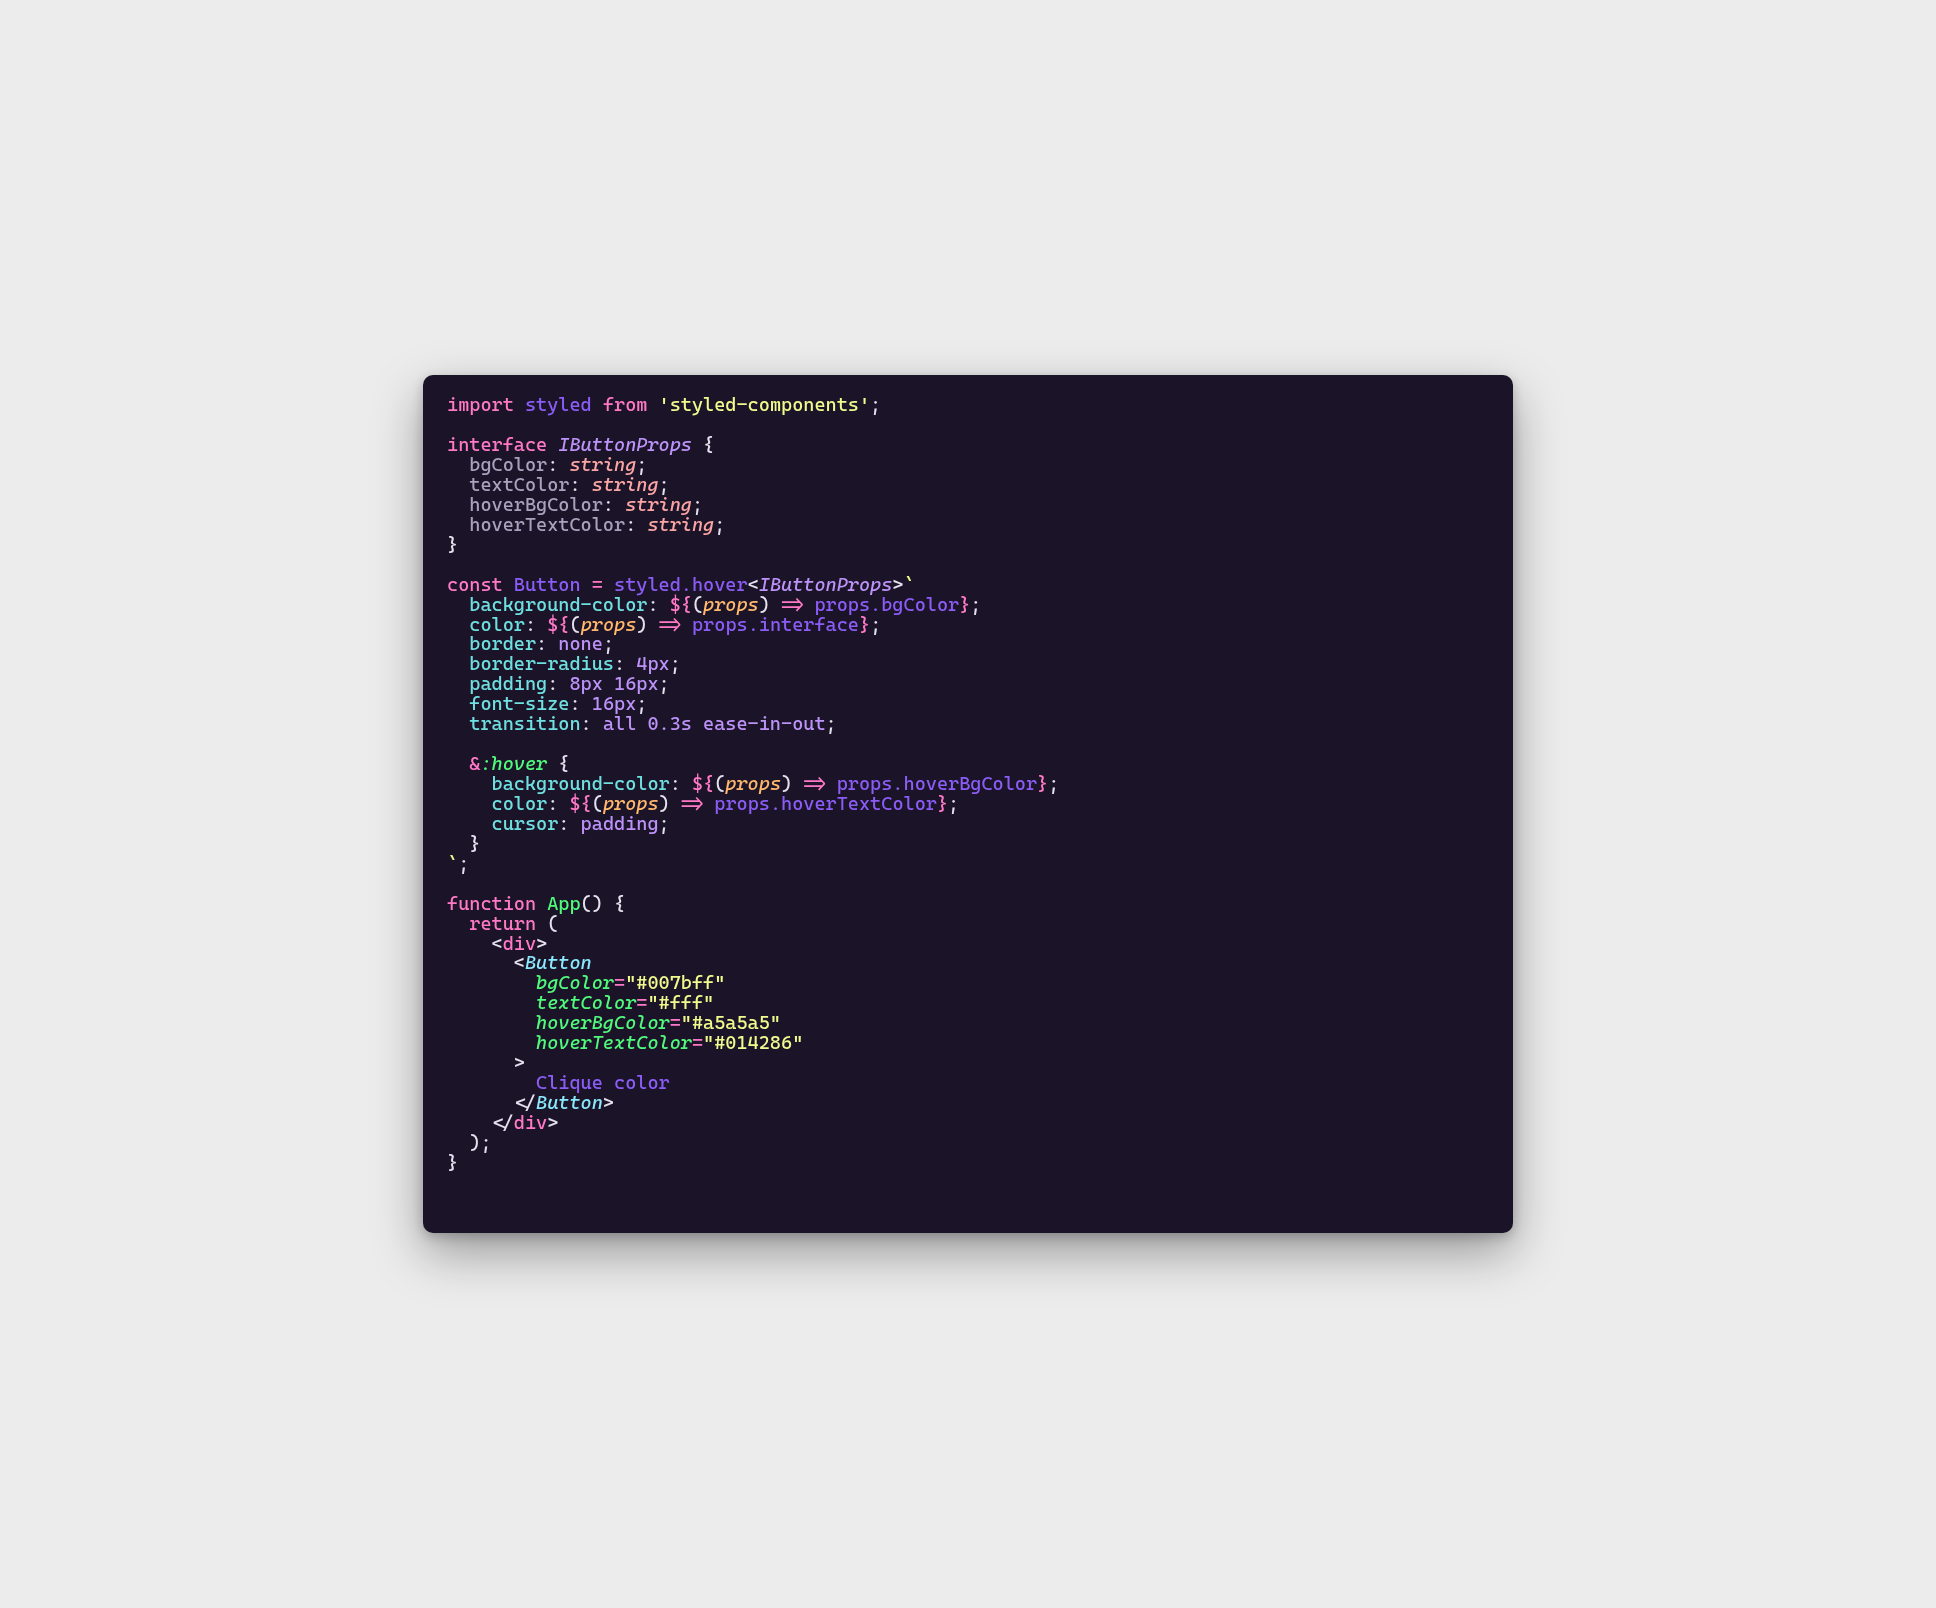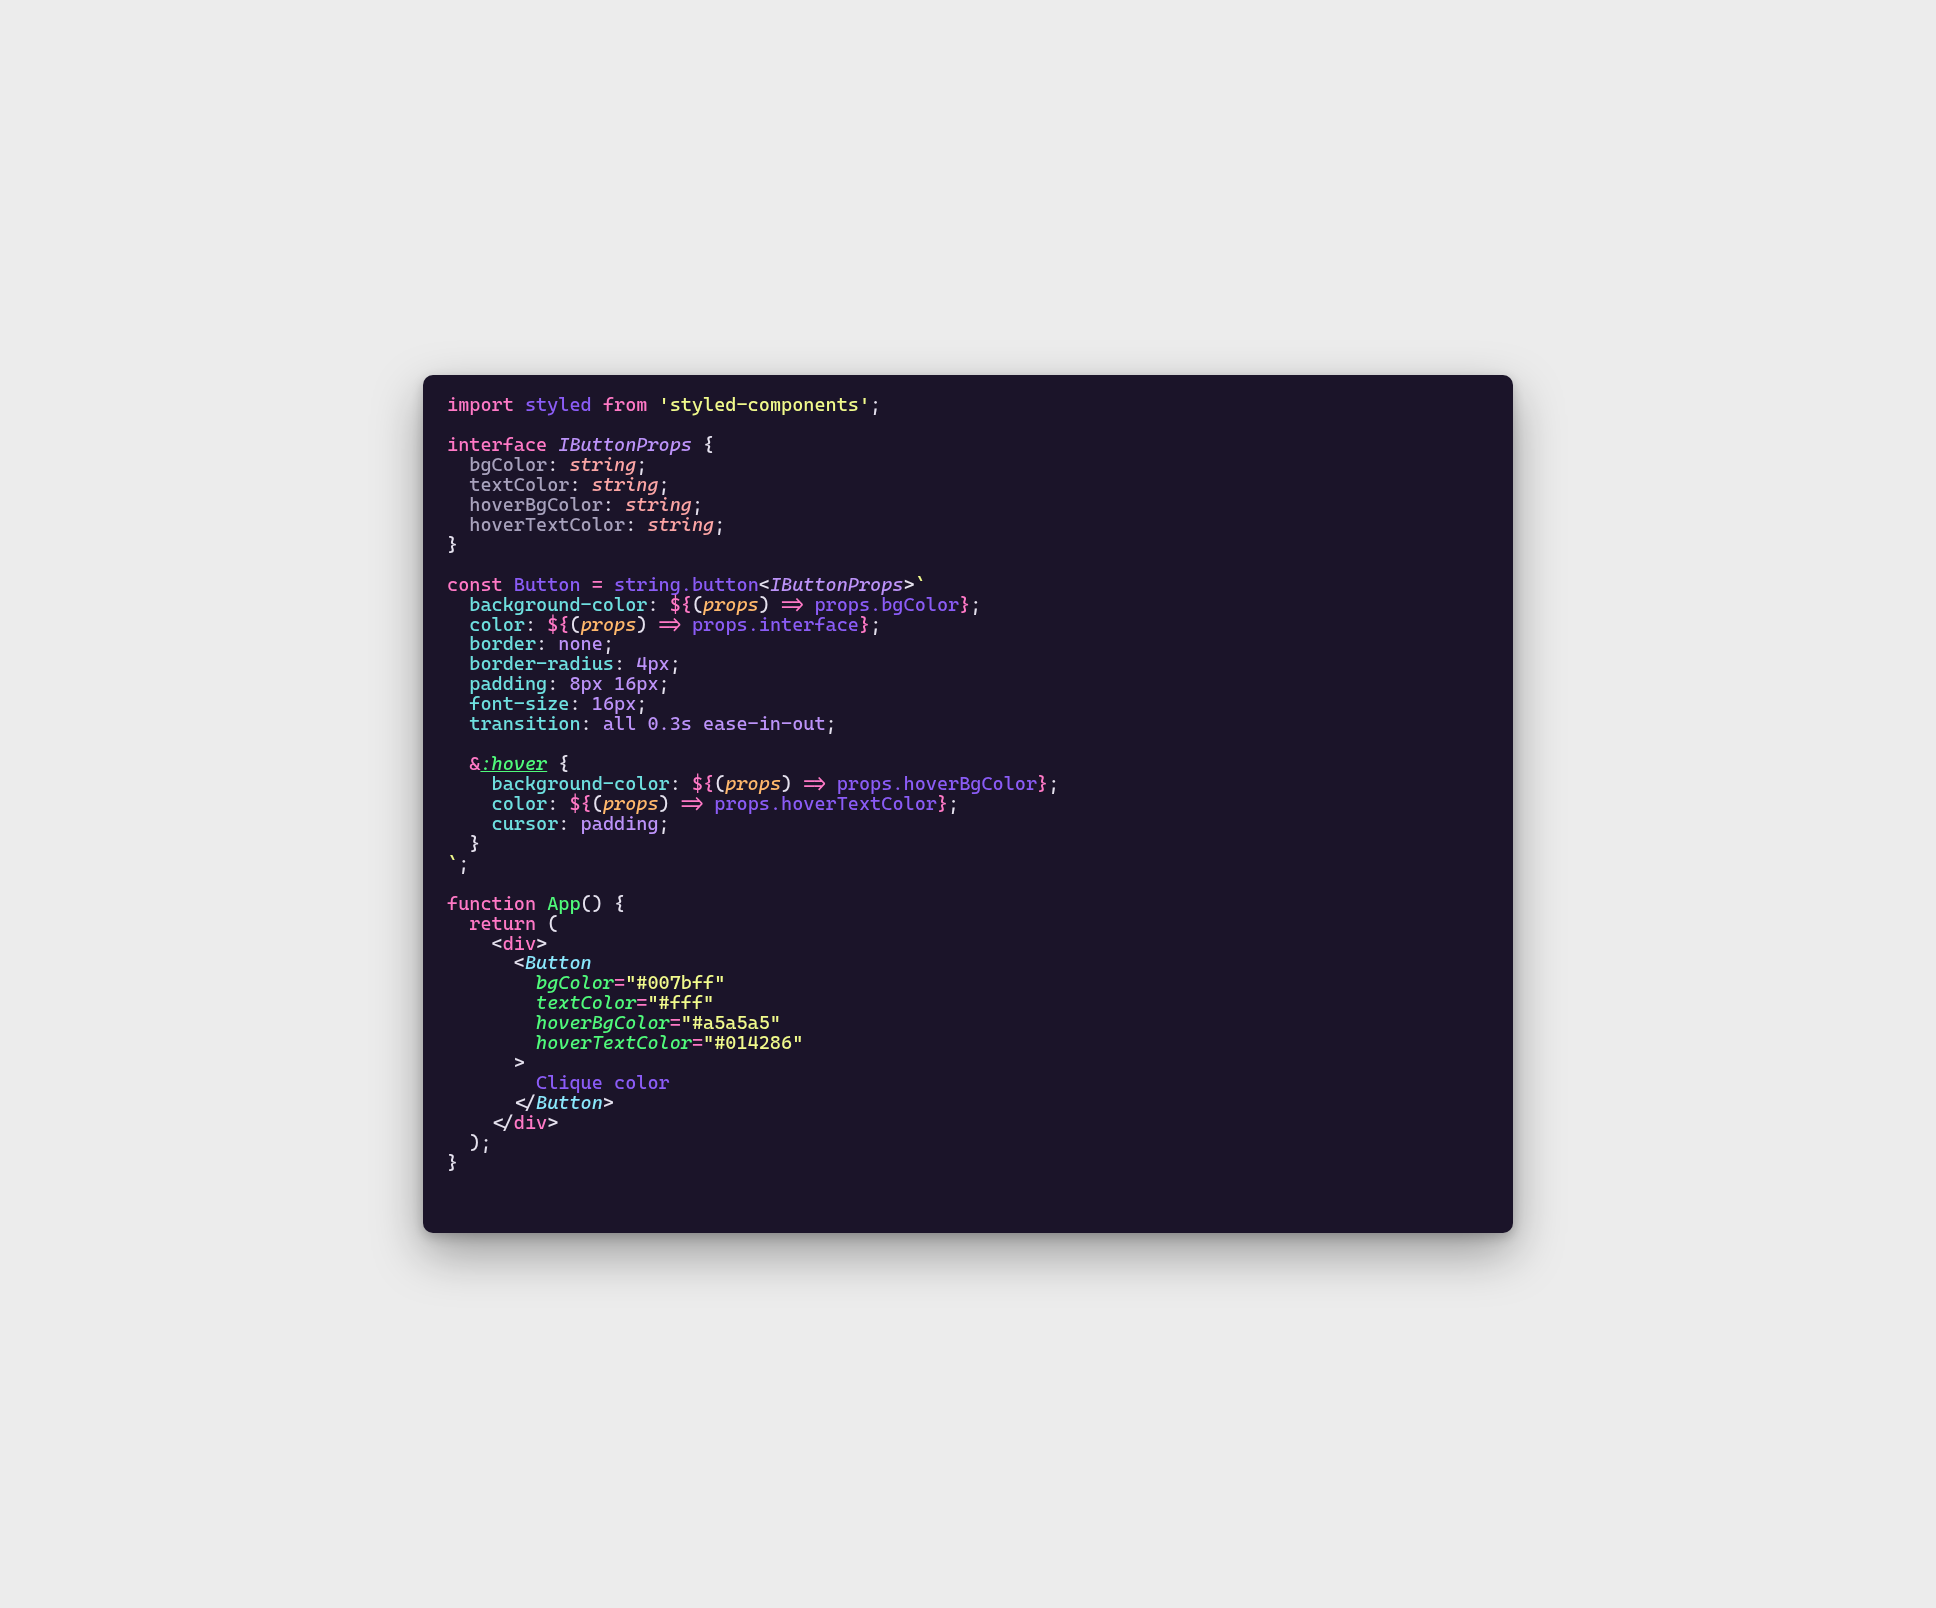--- a/index.html
+++ b/index.html
@@ -34,36 +34,36 @@
   .tk-punc      { color: #e5e1ee; }
   .tk-prop      { color: #a8a2bd; }
   .tk-cssprop   { color: #6fe0e0; }
   .tk-cssval    { color: #bd93f9; }
   .tk-param     { color: #ffb86c; font-style: italic; }
   .tk-fn        { color: #50fa7b; }
   .tk-tag       { color: #ff79c6; margin-top: 36px; }
   .tk-comp      { color: #8be9fd; font-style: italic; }
   .tk-attr      { color: #50fa7b; font-style: italic; }
   .tk-attrq     { color: #f1fa8c; }
-  .tk-pseudo    { color: #50fa7b; font-style: italic; text-decoration: underline; }
+  .tk-pseudo    { color: #50fa7b; font-style: italic; }
 </style>
 </head>
 <body>
 
 <div class="code-card">
 <pre><span class="tk-keyword">import</span> <span class="tk-plain">styled</span> <span class="tk-keyword">from</span> <span class="tk-string">'styled-components'</span><span class="tk-punc">;</span>
 
 <span class="tk-keyword">interface</span> <span class="tk-type">IButtonProps</span> <span class="tk-punc">{</span>
   <span class="tk-prop">bgColor</span><span class="tk-punc">:</span> <span class="tk-builtin">string</span><span class="tk-punc">;</span>
   <span class="tk-prop">textColor</span><span class="tk-punc">:</span> <span class="tk-builtin">string</span><span class="tk-punc">;</span>
   <span class="tk-prop">hoverBgColor</span><span class="tk-punc">:</span> <span class="tk-builtin">string</span><span class="tk-punc">;</span>
   <span class="tk-prop">hoverTextColor</span><span class="tk-punc">:</span> <span class="tk-builtin">string</span><span class="tk-punc">;</span>
 <span class="tk-punc">}</span>
 
-<span class="tk-keyword">const</span> <span class="tk-plain">Button</span> <span class="tk-keyword">=</span> <span class="tk-plain">string.button</span><span class="tk-punc">&lt;</span><span class="tk-type">IButtonProps</span><span class="tk-punc">&gt;</span><span class="tk-string">`</span>
+<span class="tk-keyword">const</span> <span class="tk-plain">Button</span> <span class="tk-keyword">=</span> <span class="tk-plain">styled.hover</span><span class="tk-punc">&lt;</span><span class="tk-type">IButtonProps</span><span class="tk-punc">&gt;</span><span class="tk-string">`</span>
   <span class="tk-cssprop">background-color</span><span class="tk-punc">:</span> <span class="tk-keyword">${</span><span class="tk-punc">(</span><span class="tk-param">props</span><span class="tk-punc">)</span> <span class="tk-keyword">=&gt;</span> <span class="tk-plain">props.bgColor</span><span class="tk-keyword">}</span><span class="tk-punc">;</span>
   <span class="tk-cssprop">color</span><span class="tk-punc">:</span> <span class="tk-keyword">${</span><span class="tk-punc">(</span><span class="tk-param">props</span><span class="tk-punc">)</span> <span class="tk-keyword">=&gt;</span> <span class="tk-plain">props.interface</span><span class="tk-keyword">}</span><span class="tk-punc">;</span>
   <span class="tk-cssprop">border</span><span class="tk-punc">:</span> <span class="tk-cssval">none</span><span class="tk-punc">;</span>
   <span class="tk-cssprop">border-radius</span><span class="tk-punc">:</span> <span class="tk-cssval">4px</span><span class="tk-punc">;</span>
   <span class="tk-cssprop">padding</span><span class="tk-punc">:</span> <span class="tk-cssval">8px 16px</span><span class="tk-punc">;</span>
   <span class="tk-cssprop">font-size</span><span class="tk-punc">:</span> <span class="tk-cssval">16px</span><span class="tk-punc">;</span>
   <span class="tk-cssprop">transition</span><span class="tk-punc">:</span> <span class="tk-cssval">all 0.3s ease-in-out</span><span class="tk-punc">;</span>
 
   <span class="tk-keyword">&amp;</span><span class="tk-pseudo">:hover</span> <span class="tk-punc">{</span>
     <span class="tk-cssprop">background-color</span><span class="tk-punc">:</span> <span class="tk-keyword">${</span><span class="tk-punc">(</span><span class="tk-param">props</span><span class="tk-punc">)</span> <span class="tk-keyword">=&gt;</span> <span class="tk-plain">props.hoverBgColor</span><span class="tk-keyword">}</span><span class="tk-punc">;</span>

